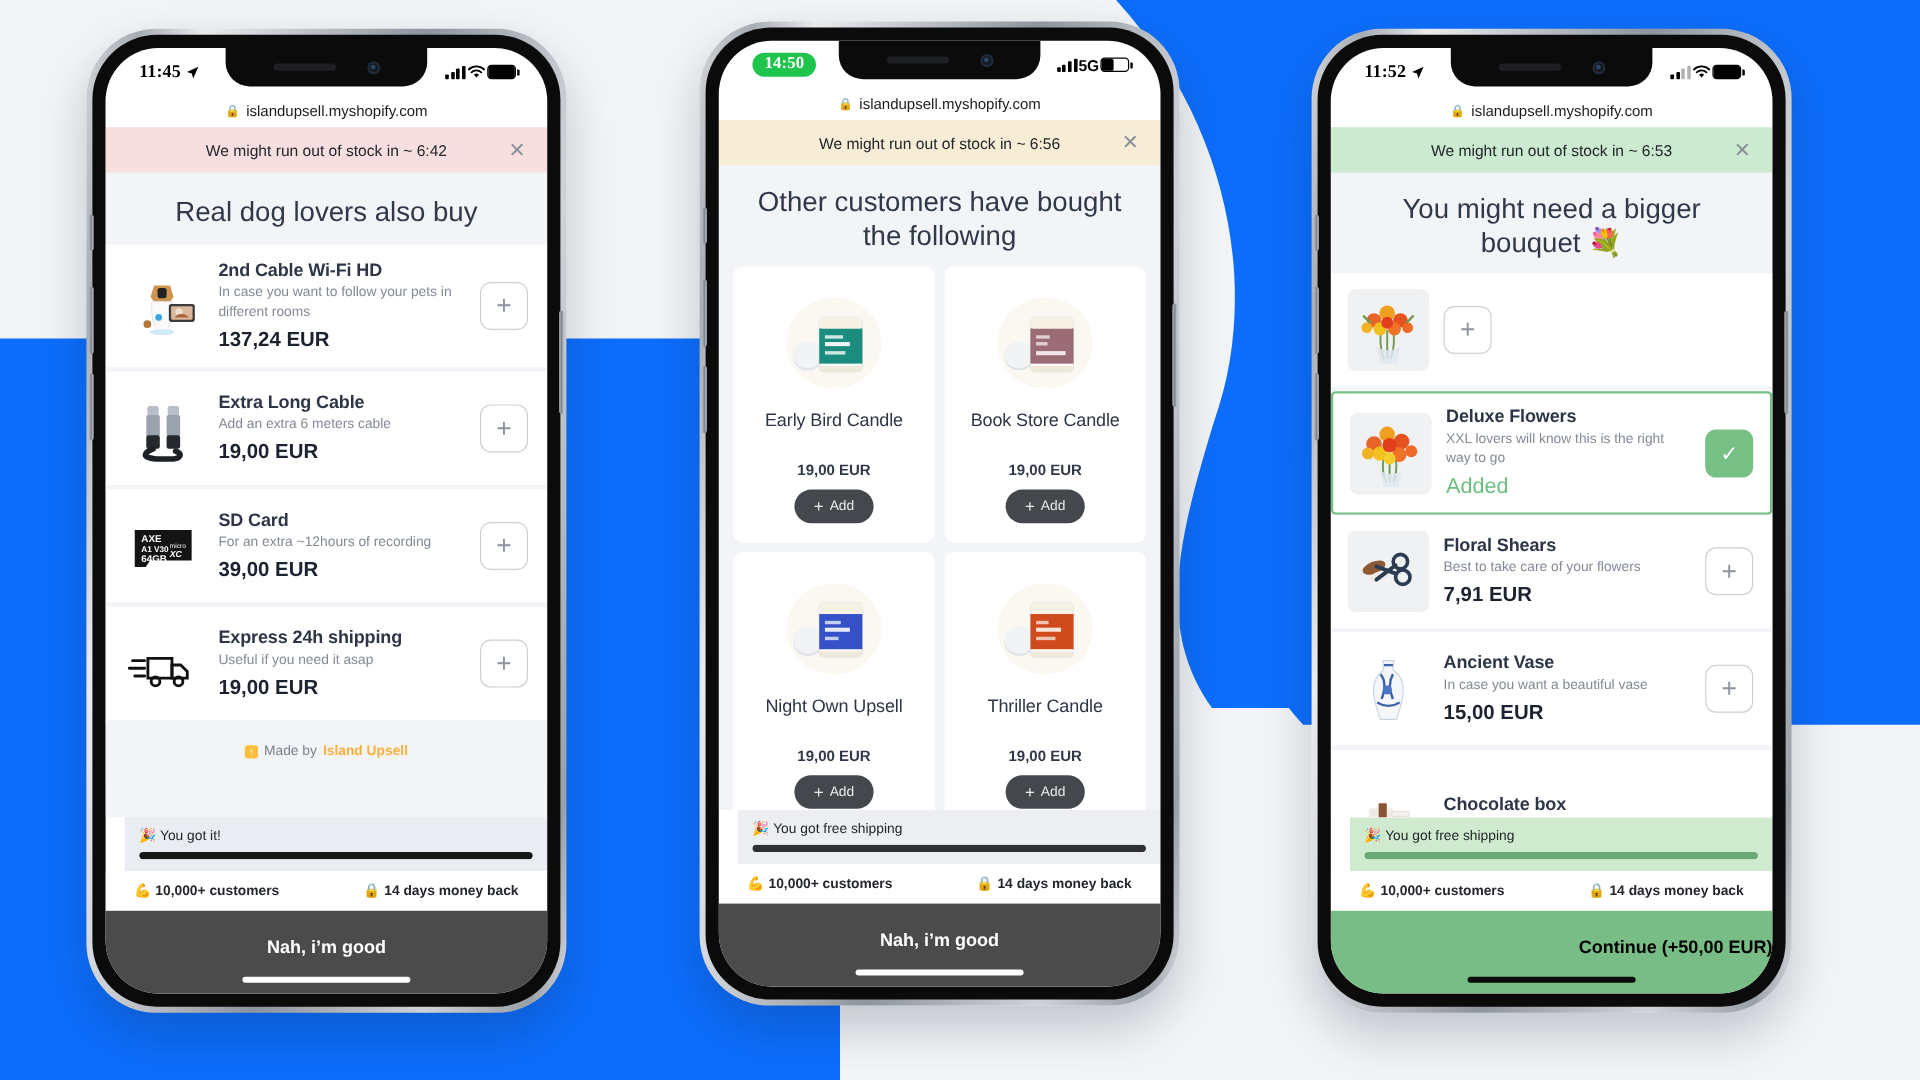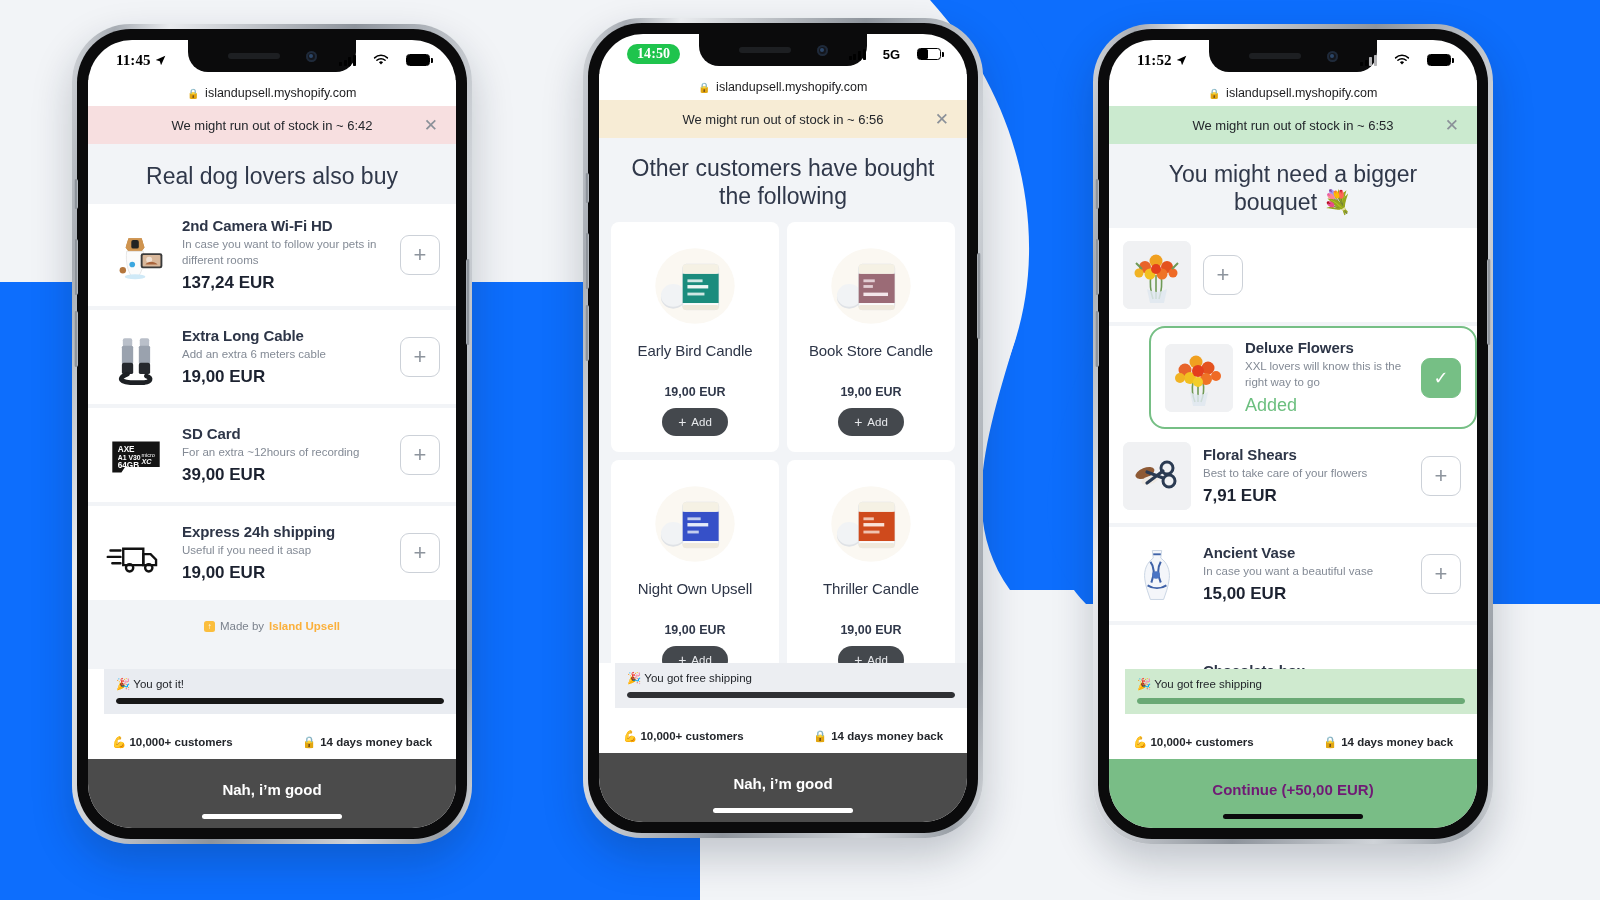--- a/index.html
+++ b/index.html
@@ -61,21 +61,21 @@
   
   .statusbar {
     height:40px; flex:0 0 40px; display:flex; align-items:center;
     padding:0 26px 0 28px; justify-content:space-between; font-size:15px; font-weight:bold;
     color:#000; position:relative; z-index:45;
   }
   .sb-left { display:flex; align-items:center; gap:4px; letter-spacing:.1px;font-family:Liberation Serif, serif; }
   .sb-time-pill {
     background:#1fc44d; color:#fff; border-radius:11px; padding:2px 10px; font-size:14px;
   }
-  .sb-right { display:flex; align-items:center; gap:17px; }
+  .sb-right { display:flex; align-items:center; gap:1px; }
   .loc-arrow { width:11px; height:11px; }
   .bars { display:flex; align-items:flex-end; gap:1.6px; height:11px; }
   .bars i { width:3px; background:#000; border-radius:.8px; display:block; }
   .bars i:nth-child(1){height:4px;} .bars i:nth-child(2){height:6px;}
   .bars i:nth-child(3){height:8.5px;} .bars i:nth-child(4){height:11px;}
   .bars.dim i:nth-child(3), .bars.dim i:nth-child(4){ background:#b3b3b5; }
   .net-label { font-size:13px; font-weight:bold; }
   .batt { width:24px; height:12px; border:1.6px solid #000; border-radius:3.5px; position:relative; }
   .batt::after{content:"";position:absolute;right:-3.5px;top:3px;width:2px;height:5px;background:#000;border-radius:0 1px 1px 0;}
   .batt > span{display:block;height:100%;background:#000;border-radius:1.6px;}
@@ -111,21 +111,21 @@
   .row .info { flex:1 1 auto; min-width:0; }
   .row .ptitle { font-size:15px; color:#2d3547; font-weight:bold; margin-bottom:3px; letter-spacing:-.1px; }
   .row .pdesc { font-size:11.5px; color:#838a95; line-height:1.35; margin-bottom:5px; }
   .row .pprice { font-size:17px; color:#1c2230; font-weight:bold; }
   .row .pprice .was { font-size:10.5px; color:#9aa1ab; text-decoration:line-through; font-weight:normal; margin-left:1px; }
   .row .pprice.added { color:#6cbf7f; font-weight:normal; font-size:18px; }
   .addbtn { flex:0 0 40px; width:40px; height:40px; border:1px solid #ccd1d8; border-radius:9px;
             background:#fff; display:flex; align-items:center; justify-content:center;
             color:#8d949d; font-size:22px; font-weight:300; cursor:pointer; }
   .addbtn.done { background:#76bf85; border-color:#76bf85; color:#fff; font-size:18px; }
-  .row.selected { border:2px solid #76bf85; border-radius:16px; padding:11px 14px; border-bottom-width:2px;margin-left:40px; }
+  .row.selected { border:2px solid #76bf85; border-radius:4px; padding:11px 14px; border-bottom-width:2px; }
 
   
   .madeby { background:#f2f4f7; text-align:center; font-size:11.5px; color:#7b828d;
             padding:16px 0 22px; display:flex; align-items:center; justify-content:center; gap:5px; }
   .madeby .sq { width:11px; height:11px; background:#fbbe3d; border-radius:2.5px;
                 display:inline-flex; align-items:center; justify-content:center;
                 color:#fff; font-size:8px; font-weight:bold; }
   .madeby .brand { color:#fbb03b; font-weight:bold; }
 
   
@@ -137,25 +137,25 @@
   .card .cadd { display:inline-flex; align-items:center; gap:5px; background:#44484d; color:#e7e9ec;
                 border-radius:16px; padding:6px 16px; font-size:11.5px; cursor:pointer; }
   .card .cadd .plus { font-size:14px; font-weight:300; }
 
   
   .progress-wrap { padding:8px 12px 10px;margin-left:16px; }
   .progress-label { font-size:11.5px; color:#23262b; margin-bottom:7px; }
   .progress-track { height:6px; border-radius:3px; background:#d9dde3; overflow:hidden; }
   .progress-fill { height:100%; border-radius:3px; }
   .badges { background:#fff; display:flex; align-items:center; justify-content:center;
-            gap:70px; padding:9px 0 10px; font-size:11.5px; color:#23262b; font-weight:bold;margin-top:12px; }
+            gap:70px; padding:9px 0 10px; font-size:11.5px; color:#23262b; font-weight:bold; }
   .badges span { display:inline-flex; align-items:center; gap:5px; }
   .cta { flex:0 0 auto; text-align:center; font-size:15px; font-weight:bold; padding:22px 0 30px; position:relative; }
   .cta.dark { background:#4b4b4b; color:#fff; }
-  .cta.green { background:#79bd86; color:#701a75; }
+  .cta.green { background:#79bd86; color:#000000;text-align:right; }
   .home-ind { position:absolute; bottom:9px; left:50%; transform:translateX(-50%);
               width:140px; height:5px; border-radius:3px; background:#fff; }
   .cta.green .home-ind { background:#0b0b0c; }
 </style>
 </head>
 <body>
 
 <svg id="bg" viewBox="0 0 1600 900" preserveAspectRatio="none">
   <rect x="0" y="0" width="1600" height="900" fill="#f2f4f7"></rect>
 
@@ -225,21 +225,21 @@
                 <circle cx="30" cy="42" r="3" fill="#3ba7e0"></circle>
                 <ellipse cx="33" cy="55" rx="11" ry="2.6" fill="#cfe9f7"></ellipse>
                 <rect x="39" y="30" width="23" height="16" rx="2.4" fill="#3b3b3b"></rect>
                 <rect x="41" y="32" width="19" height="12" rx="1" fill="#d9b89b"></rect>
                 <circle cx="48" cy="37" r="3.2" fill="#f0e0d2"></circle>
                 <path d="M44 42c3-4 9-4 13 0z" fill="#a9643c"></path>
                 <circle cx="20" cy="48" r="3.4" fill="#b4763d"></circle>
               </svg>
             </div>
             <div class="info">
-              <div class="ptitle">2nd Camera Wi-Fi HD</div>
+              <div class="ptitle">2nd Cable Wi-Fi HD</div>
               <div class="pdesc">In case you want to follow your pets in different rooms</div>
               <div class="pprice">137,24 EUR</div>
             </div>
             <div class="addbtn">+</div>
           </div>
 
           <div class="row">
             <div class="thumb">
               <svg viewBox="0 0 68 68" width="64" height="64">
                 <rect x="20" y="12" width="10" height="9" rx="2" fill="#b9bfc9"></rect>

